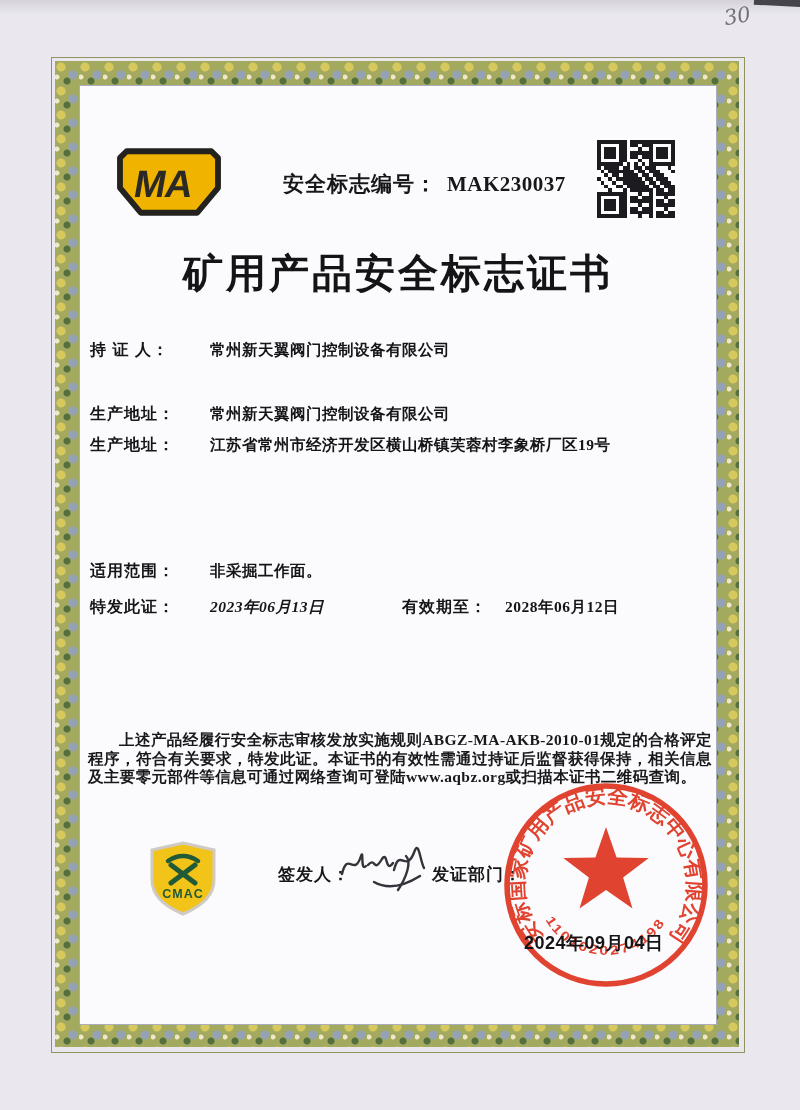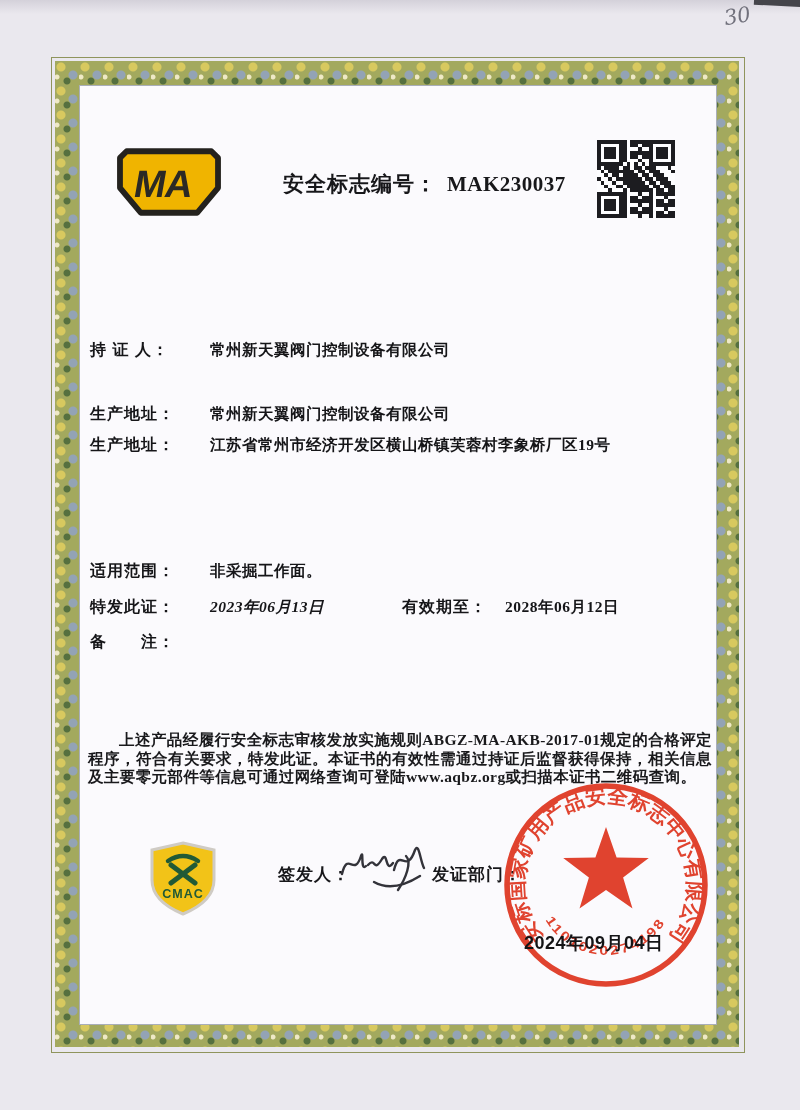--- a/index.html
+++ b/index.html
@@ -365,43 +365,41 @@
       <i style="grid-area:21/8"></i>
       <i style="grid-area:21/12"></i>
       <i style="grid-area:21/15"></i>
       <i style="grid-area:21/17"></i>
       <i style="grid-area:21/18"></i>
       <i style="grid-area:21/19"></i>
       <i style="grid-area:21/20"></i>
       <i style="grid-area:21/21"></i>
     </div>
 
+  <div class="cert-title">矿用产品安全标志证书</div>
 
   <div class="row r1">
     <span class="lab w120">持 证 人：</span><span class="val">常州新天翼阀门控制设备有限公司</span>
   </div>
   <div class="row r3">
     <span class="lab w120">生产地址：</span><span class="val">常州新天翼阀门控制设备有限公司</span>
   </div>
   <div class="row r4">
     <span class="lab w120">生产地址：</span><span class="val">江苏省常州市经济开发区横山桥镇芙蓉村李象桥厂区19号</span>
   </div>
   <div class="row r8">
     <span class="lab w120">适用范围：</span><span class="val">非采掘工作面。</span>
   </div>
 
   <div class="row rdate">
     <span class="lab w120">特发此证：</span><span class="val w192">2023年06月13日</span><span class="lab w103">有效期至：</span><span class="val">2028年06月12日</span>
   </div>
 
-  <div class="row rremark">
-    <span class="lab w120">备　　注：</span>
-  </div>
-
-  <div class="legal">上述产品经履行安全标志审核发放实施规则ABGZ-MA-AKB-2017-01规定的合格评定程序，符合有关要求，特发此证。本证书的有效性需通过持证后监督获得保持，相关信息及主要零元部件等信息可通过网络查询可登陆www.aqbz.org或扫描本证书二维码查询。</div>
+
+  <div class="legal">上述产品经履行安全标志审核发放实施规则ABGZ-MA-AKB-2010-01规定的合格评定程序，符合有关要求，特发此证。本证书的有效性需通过持证后监督获得保持，相关信息及主要零元部件等信息可通过网络查询可登陆www.aqbz.org或扫描本证书二维码查询。</div>
 
   <svg class="cmac" viewBox="0 0 70 78">
     <path d="M 35 3 L 66 10 L 66 40 C 66 57 52 67 35 74 C 18 67 4 57 4 40 L 4 10 Z" fill="#f2c318" stroke="#cfcbc4" stroke-width="3"></path>
     <g stroke="#215a36" stroke-linecap="round" fill="none">
       <path d="M20 21 Q35 11 50 21" stroke-width="4.5"></path>
       <line x1="23" y1="25" x2="47" y2="43" stroke-width="5"></line>
       <line x1="47" y1="25" x2="23" y2="43" stroke-width="5"></line>
     </g>
     <text x="35" y="58" text-anchor="middle" font-size="12.5" font-weight="900" font-family="Liberation Sans, sans-serif" fill="#215a36" letter-spacing="1">CMAC</text>
   </svg>

